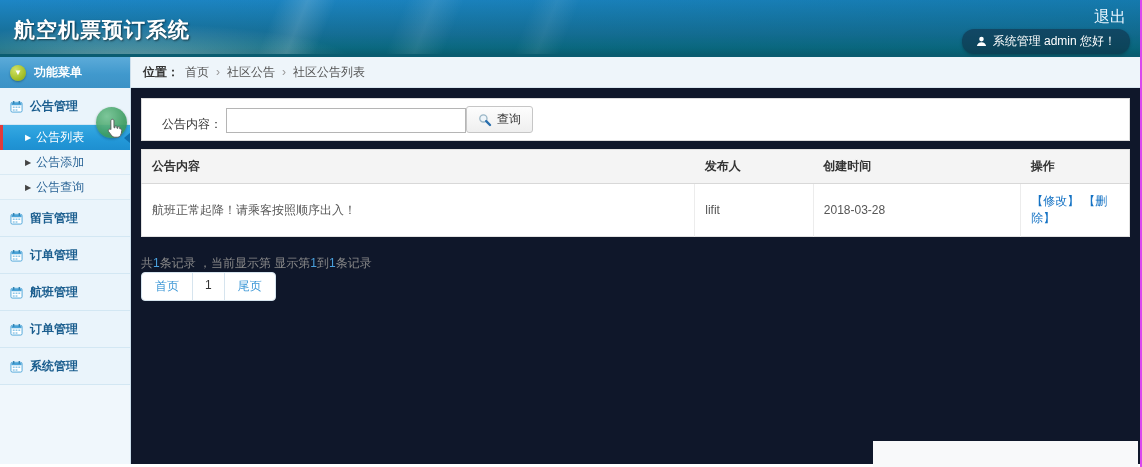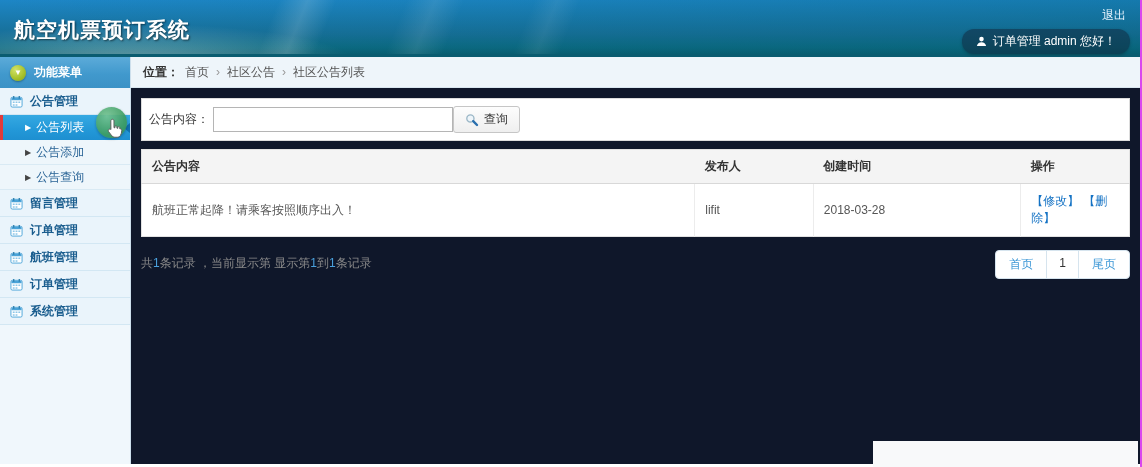--- a/index.html
+++ b/index.html
@@ -15,39 +15,39 @@
            linear-gradient(180deg,#1d86c6 0%, #177099 62%, #0c6a82 88%, #0a5f72 100%);
          border-bottom:3px solid #0a5c70; }
   .top::before { content:""; position:absolute; inset:0; pointer-events:none;
          background:
            radial-gradient(ellipse 320px 55px at 130px 62px, rgba(255,255,255,.38), rgba(255,255,255,0) 70%),
            linear-gradient(112deg, transparent 24%, rgba(255,255,255,.16) 26.5%, transparent 29%,
                            transparent 35%, rgba(255,255,255,.10) 37.5%, transparent 40%,
                            transparent 46%, rgba(255,255,255,.08) 48%, transparent 50%); }
   .app-title { position:absolute; left:14px; top:16px; color:#fff; font-size:21px; font-weight:bold;
                letter-spacing:1px; text-shadow:1px 1px 2px rgba(0,0,0,.55); }
-  .logout { position:absolute; right:14px; top:7px; color:#eaf6ff; font-size:12px; text-decoration:none; cursor:pointer; }
+  .logout { position:absolute; right:14px; top:7px; color:#eaf6ff; font-size:16px; text-decoration:none; cursor:pointer; }
   .user-pill { position:absolute; right:10px; top:29px; display:flex; align-items:center; gap:6px;
                background:rgba(16,42,64,.55); border-radius:12px; padding:4px 14px;
                color:#fff; font-size:12px; box-shadow:0 1px 3px rgba(0,0,0,.25); cursor:pointer; }
 
   
   .body { display:flex; height:407px; }
 
   
   .sidebar { position:relative; width:131px; background:#eef6fb; border-right:1px solid #cddfec;
              display:flex; flex-direction:column; }
   .side-head { height:31px; display:flex; align-items:center; gap:8px; padding-left:10px;
                background:linear-gradient(180deg,#5cabd9 0%, #4199cd 55%, #3b92c6 100%);
                color:#fff; font-size:12px; font-weight:bold; }
   .tog { width:16px; height:16px; border-radius:50%;
          background:radial-gradient(circle at 35% 30%, #d2e26a, #a9c32e 55%, #86a313);
          display:flex; align-items:center; justify-content:center;
          color:#fff; font-size:8px; line-height:1; box-shadow:0 1px 2px rgba(0,0,0,.3); }
-  .side-group { height:27px; display:flex; align-items:center; gap:7px; padding-left:10px;
+  .side-group { height:37px; display:flex; align-items:center; gap:7px; padding-left:10px;
                 border-bottom:1px solid #d3e7f3; background:#eaf4fb;
                 color:#1a5d8e; font-size:12px; font-weight:bold; cursor:pointer; }
   .side-sub { position:relative; height:25px; display:flex; align-items:center; gap:5px; padding-left:25px;
               border-bottom:1px solid #d9eaf4; color:#2a6496; font-size:12px; cursor:pointer; }
   .side-sub .tri { font-size:8px; color:#444; }
   .side-sub.selected { background:linear-gradient(180deg,#35a9e2 0%, #2398d8 60%, #1e8fd0 100%);
                        color:#fff; border-left:3px solid #e23b3b; padding-left:22px; border-bottom:none; }
   .side-sub.selected .tri { color:#fff; }
   .side-sub.selected .notch { position:absolute; right:0; top:50%; margin-top:-5px; width:0; height:0;
                        border-top:5px solid transparent; border-bottom:5px solid transparent;
@@ -56,37 +56,37 @@
 
   
   .content { flex:1; background:#0f172a; display:flex; flex-direction:column; }
   .crumb-bar { height:31px; background:#eef5fa; border-bottom:1px solid #d9e6ef;
                display:flex; align-items:center; padding-left:12px; font-size:12px; color:#555; }
   .crumb-bar b { color:#333; margin-right:6px; }
   .crumb-bar .sep { margin:0 7px; color:#999; }
   .crumb-bar .crumb-link { cursor:pointer; }
 
   .search-panel { margin:10px 10px 0 10px; border:1px solid #dcdcdc; background:#fff;
-                  padding:7px 7px; display:flex; align-items:center; }
+                  padding:7px 20px; display:flex; align-items:flex-end; }
   .search-panel label { font-size:12px; color:#333; margin-right:4px; }
   .search-input { width:240px; height:25px; border:1px solid #b5b5b5; padding:0 5px; font-size:12px; }
   .search-btn { display:inline-flex; align-items:center; gap:5px;
                 border:1px solid #c6c6c6; border-radius:3px; padding:4px 11px;
                 background:linear-gradient(180deg,#fdfdfd,#efefef); font-size:12px; color:#333; cursor:pointer; }
 
   table.grid { width:calc(100% - 20px); margin:8px 10px 0 10px; border-collapse:collapse;
                border:1px solid #e2e2e2; font-size:12px; }
   table.grid th { background:#f4f4f4; text-align:left; font-weight:bold; color:#333;
                   padding:8px 10px; border-bottom:1px solid #d8d8d8; }
   table.grid td { color:#555; padding:9px 10px; border-left:1px solid #ececec; background:#fff; }
   table.grid td:first-child { border-left:none; }
   .op-link { color:#1472c4; text-decoration:none; margin-right:4px; cursor:pointer; }
 
   .foot-row { display:flex; align-items:flex-start; justify-content:space-between;
-              margin:13px 10px 0 10px; }
+              margin:13px 10px 0 10px;flex-direction:column; }
   .summary { font-size:12px; color:#888; padding-top:5px; }
   .summary .num { color:#4aa0dc; }
   .pager { display:inline-flex; border:1px solid #d6e4ee; border-radius:4px; overflow:hidden; background:#fff; }
   .pager .cell { padding:5px 13px; font-size:12px; color:#3c97d6; cursor:pointer; }
   .pager .cell + .cell { border-left:1px solid #d6e4ee; }
   .pager .cell.cur { color:#333; padding:5px 12px; cursor:default; }
 
   .ghost-box { position:absolute; right:2px; bottom:0; width:265px; height:26px; background:#f8f9fa; }
 
   
@@ -103,21 +103,21 @@
   <div class="top">
     <div class="app-title">航空机票预订系统</div>
     <a class="logout">退出</a>
     <div class="user-pill">
       <span style="display:flex;">
         <svg width="11" height="11" viewBox="0 0 12 12">
             <circle cx="6" cy="3.4" r="2.5" fill="#fff"></circle>
             <path d="M1 11c.4-3 2.4-4.3 5-4.3S10.6 8 11 11Z" fill="#fff"></path>
           </svg>
       </span>
-      <span>订单管理 admin 您好！</span>
+      <span>系统管理 admin 您好！</span>
     </div>
   </div>
 
   <div class="body">
 
     <div class="sidebar">
       <div class="side-head">
         <span class="tog">▼</span>
         <span>功能菜单</span>
       </div>

